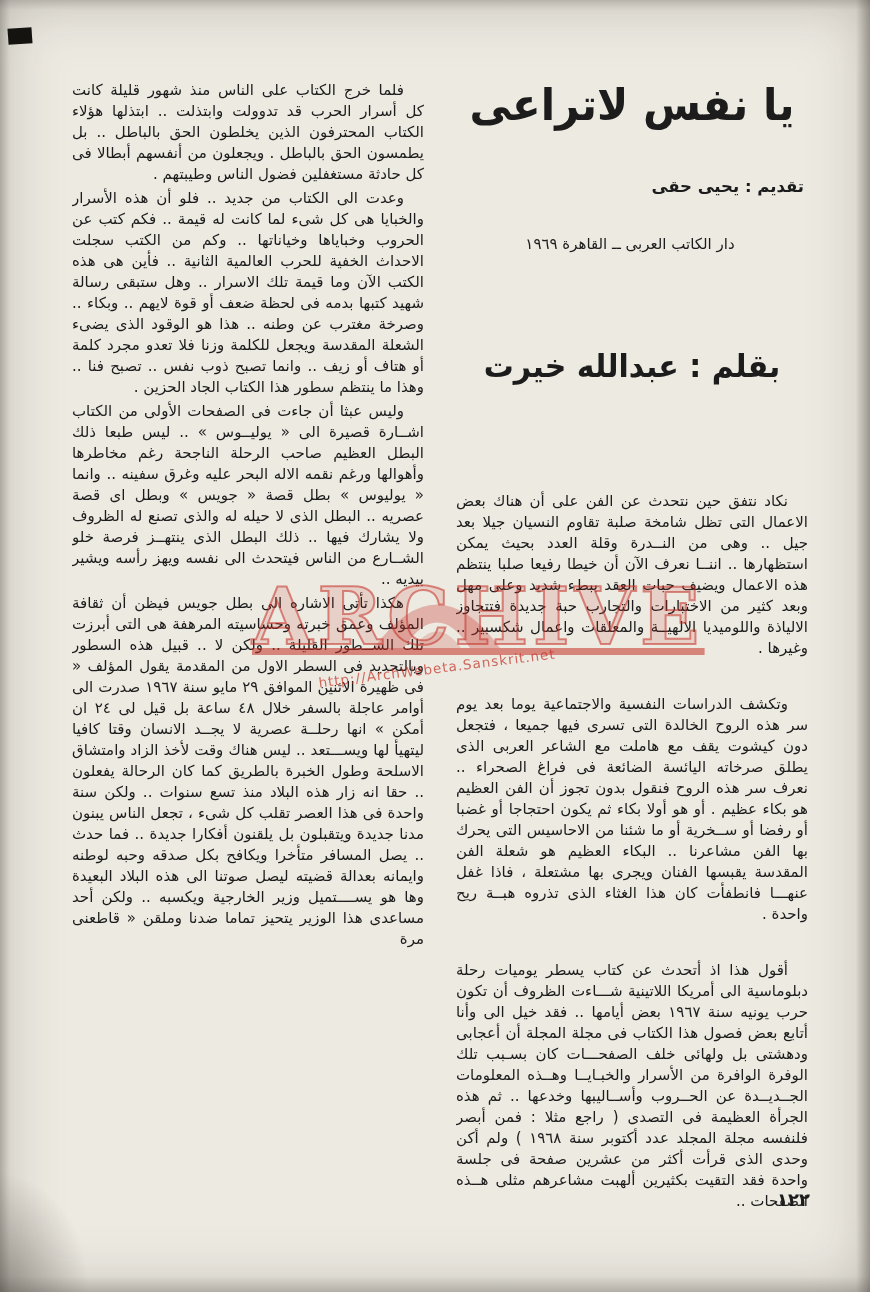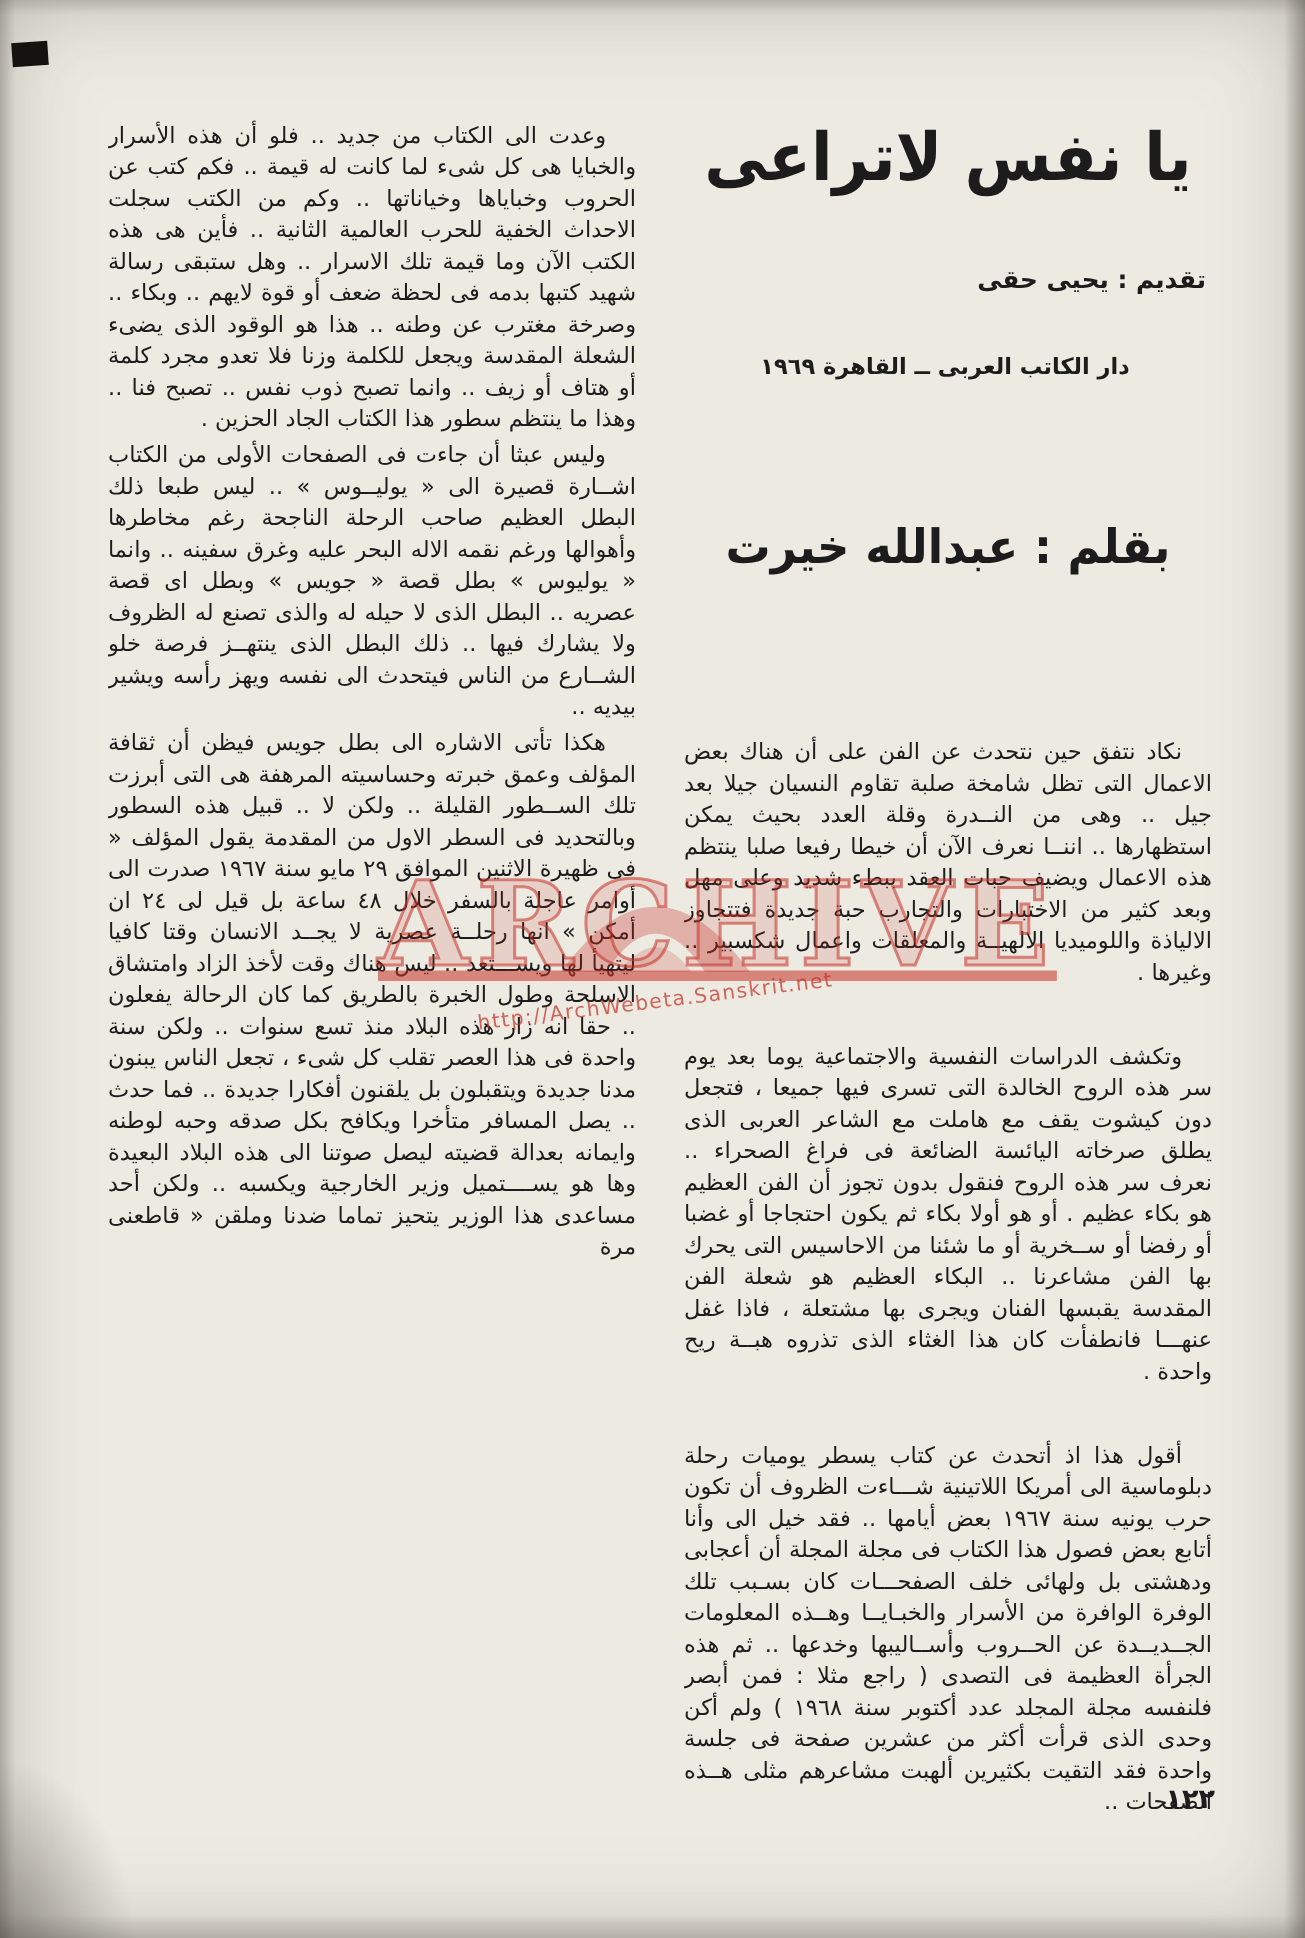--- a/index.html
+++ b/index.html
@@ -70,21 +70,21 @@
     transform: scaleY(1.05);
   }
   .credit {
     margin: 0 0 5px 0;
     font-size: 16.5px;
     font-weight: bold;
     text-align: right;
     padding-right: 4px;
   }
   .credit.publisher {
-    font-weight: bold;
+    font-weight: normal;
     font-size: 15px;
     text-align: center;
     margin-top: 2px;
   }
   .rule {
     height: 1px;
     background: #2c2a26;
     margin: 11px 0;
   }
   .byline {
@@ -172,20 +172,21 @@
       <p class="credit publisher">دار الكاتب العربى ــ القاهرة ١٩٦٩</p>
       <div class="rule"></div>
       <h2 class="byline">بقلم : عبدالله خيرت</h2>
       <div class="rule"></div>
       <p class="body-text body-start">نكاد نتفق حين نتحدث عن الفن على أن هناك بعض الاعمال التى تظل شامخة صلبة تقاوم النسيان جيلا بعد جيل .. وهى من النــدرة وقلة العدد بحيث يمكن استظهارها .. اننــا نعرف الآن أن خيطا رفيعا صلبا ينتظم هذه الاعمال ويضيف حبات العقد ببطء شديد وعلى مهل وبعد كثير من الاختبارات والتجارب حبة جديدة فتتجاوز الالياذة واللوميديا الالهيــة والمعلقات واعمال شكسبير .. وغيرها .</p>
       <p class="body-text">وتكشف الدراسات النفسية والاجتماعية يوما بعد يوم سر هذه الروح الخالدة التى تسرى فيها جميعا ، فتجعل دون كيشوت يقف مع هاملت مع الشاعر العربى الذى يطلق صرخاته اليائسة الضائعة فى فراغ الصحراء .. نعرف سر هذه الروح فنقول بدون تجوز أن الفن العظيم هو بكاء عظيم . أو هو أولا بكاء ثم يكون احتجاجا أو غضبا أو رفضا أو ســخرية أو ما شئنا من الاحاسيس التى يحرك بها الفن مشاعرنا .. البكاء العظيم هو شعلة الفن المقدسة يقبسها الفنان ويجرى بها مشتعلة ، فاذا غفل عنهـــا فانطفأت كان هذا الغثاء الذى تذروه هبــة ريح واحدة .</p>
       <p class="body-text">أقول هذا اذ أتحدث عن كتاب يسطر يوميات رحلة دبلوماسية الى أمريكا اللاتينية شـــاءت الظروف أن تكون حرب يونيه سنة ١٩٦٧ بعض أيامها .. فقد خيل الى وأنا أتابع بعض فصول هذا الكتاب فى مجلة المجلة أن أعجابى ودهشتى بل ولهائى خلف الصفحـــات كان بسـبب تلك الوفرة الوافرة من الأسرار والخبـايــا وهــذه المعلومات الجــديــدة عن الحــروب وأســاليبها وخدعها .. ثم هذه الجرأة العظيمة فى التصدى ( راجع مثلا : فمن أبصر فلنفسه مجلة المجلد عدد أكتوبر سنة ١٩٦٨ ) ولم أكن وحدى الذى قرأت أكثر من عشرين صفحة فى جلسة واحدة فقد التقيت بكثيرين ألهبت مشاعرهم مثلى هــذه الصفحات ..</p>
     </div>
 
     <div class="col left">
+      <p class="body-text">فلما خرج الكتاب على الناس منذ شهور قليلة كانت كل أسرار الحرب قد تدوولت وابتذلت .. ابتذلها هؤلاء الكتاب المحترفون الذين يخلطون الحق بالباطل .. بل يطمسون الحق بالباطل . ويجعلون من أنفسهم أبطالا فى كل حادثة مستغفلين فضول الناس وطيبتهم .</p>
       <p class="body-text">وعدت الى الكتاب من جديد .. فلو أن هذه الأسرار والخبايا هى كل شىء لما كانت له قيمة .. فكم كتب عن الحروب وخباياها وخياناتها .. وكم من الكتب سجلت الاحداث الخفية للحرب العالمية الثانية .. فأين هى هذه الكتب الآن وما قيمة تلك الاسرار .. وهل ستبقى رسالة شهيد كتبها بدمه فى لحظة ضعف أو قوة لايهم .. وبكاء .. وصرخة مغترب عن وطنه .. هذا هو الوقود الذى يضىء الشعلة المقدسة ويجعل للكلمة وزنا فلا تعدو مجرد كلمة أو هتاف أو زيف .. وانما تصبح ذوب نفس .. تصبح فنا .. وهذا ما ينتظم سطور هذا الكتاب الجاد الحزين .</p>
       <p class="body-text">وليس عبثا أن جاءت فى الصفحات الأولى من الكتاب اشــارة قصيرة الى « يوليــوس » .. ليس طبعا ذلك البطل العظيم صاحب الرحلة الناجحة رغم مخاطرها وأهوالها ورغم نقمه الاله البحر عليه وغرق سفينه .. وانما « يوليوس » بطل قصة « جويس » وبطل اى قصة عصريه .. البطل الذى لا حيله له والذى تصنع له الظروف ولا يشارك فيها .. ذلك البطل الذى ينتهــز فرصة خلو الشــارع من الناس فيتحدث الى نفسه ويهز رأسه ويشير بيديه ..</p>
       <p class="body-text">هكذا تأتى الاشاره الى بطل جويس فيظن أن ثقافة المؤلف وعمق خبرته وحساسيته المرهفة هى التى أبرزت تلك الســطور القليلة .. ولكن لا .. قبيل هذه السطور وبالتحديد فى السطر الاول من المقدمة يقول المؤلف « فى ظهيرة الاثنين الموافق ٢٩ مايو سنة ١٩٦٧ صدرت الى أوامر عاجلة بالسفر خلال ٤٨ ساعة بل قيل لى ٢٤ ان أمكن » انها رحلــة عصرية لا يجــد الانسان وقتا كافيا ليتهيأ لها ويســـتعد .. ليس هناك وقت لأخذ الزاد وامتشاق الاسلحة وطول الخبرة بالطريق كما كان الرحالة يفعلون .. حقا انه زار هذه البلاد منذ تسع سنوات .. ولكن سنة واحدة فى هذا العصر تقلب كل شىء ، تجعل الناس يبنون مدنا جديدة ويتقبلون بل يلقنون أفكارا جديدة .. فما حدث .. يصل المسافر متأخرا ويكافح بكل صدقه وحبه لوطنه وايمانه بعدالة قضيته ليصل صوتنا الى هذه البلاد البعيدة وها هو يســــتميل وزير الخارجية ويكسبه .. ولكن أحد مساعدى هذا الوزير يتحيز تماما ضدنا وملقن « قاطعنى مرة</p>
     </div>
 
   </div>
 
   <div class="watermark">
     <div class="wm-logo">
       <svg viewBox="0 0 100 60" width="150" height="90">

